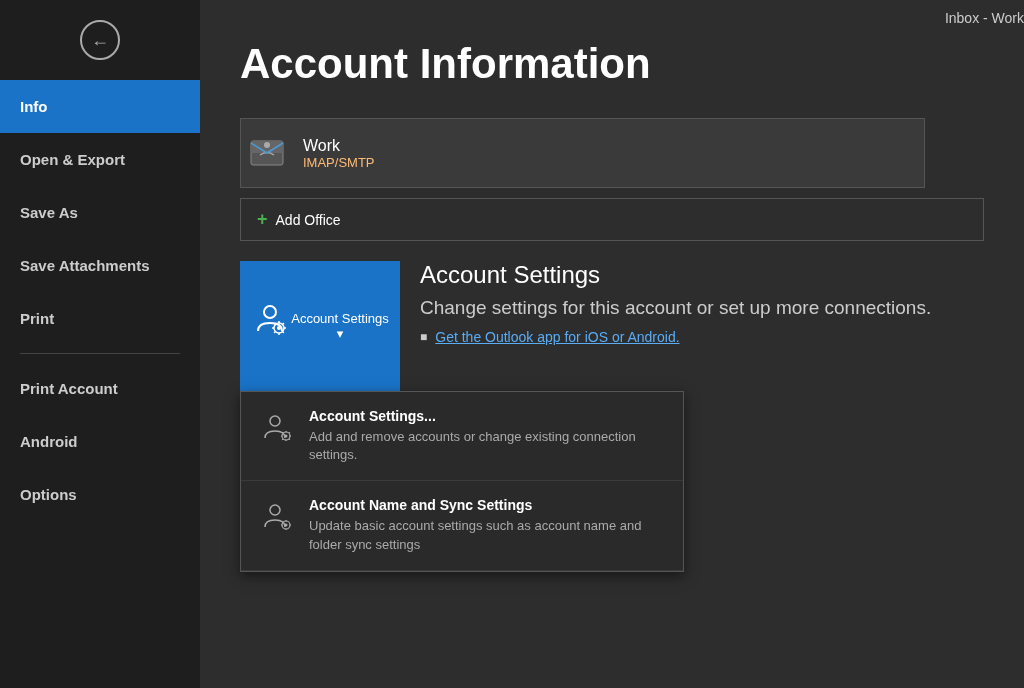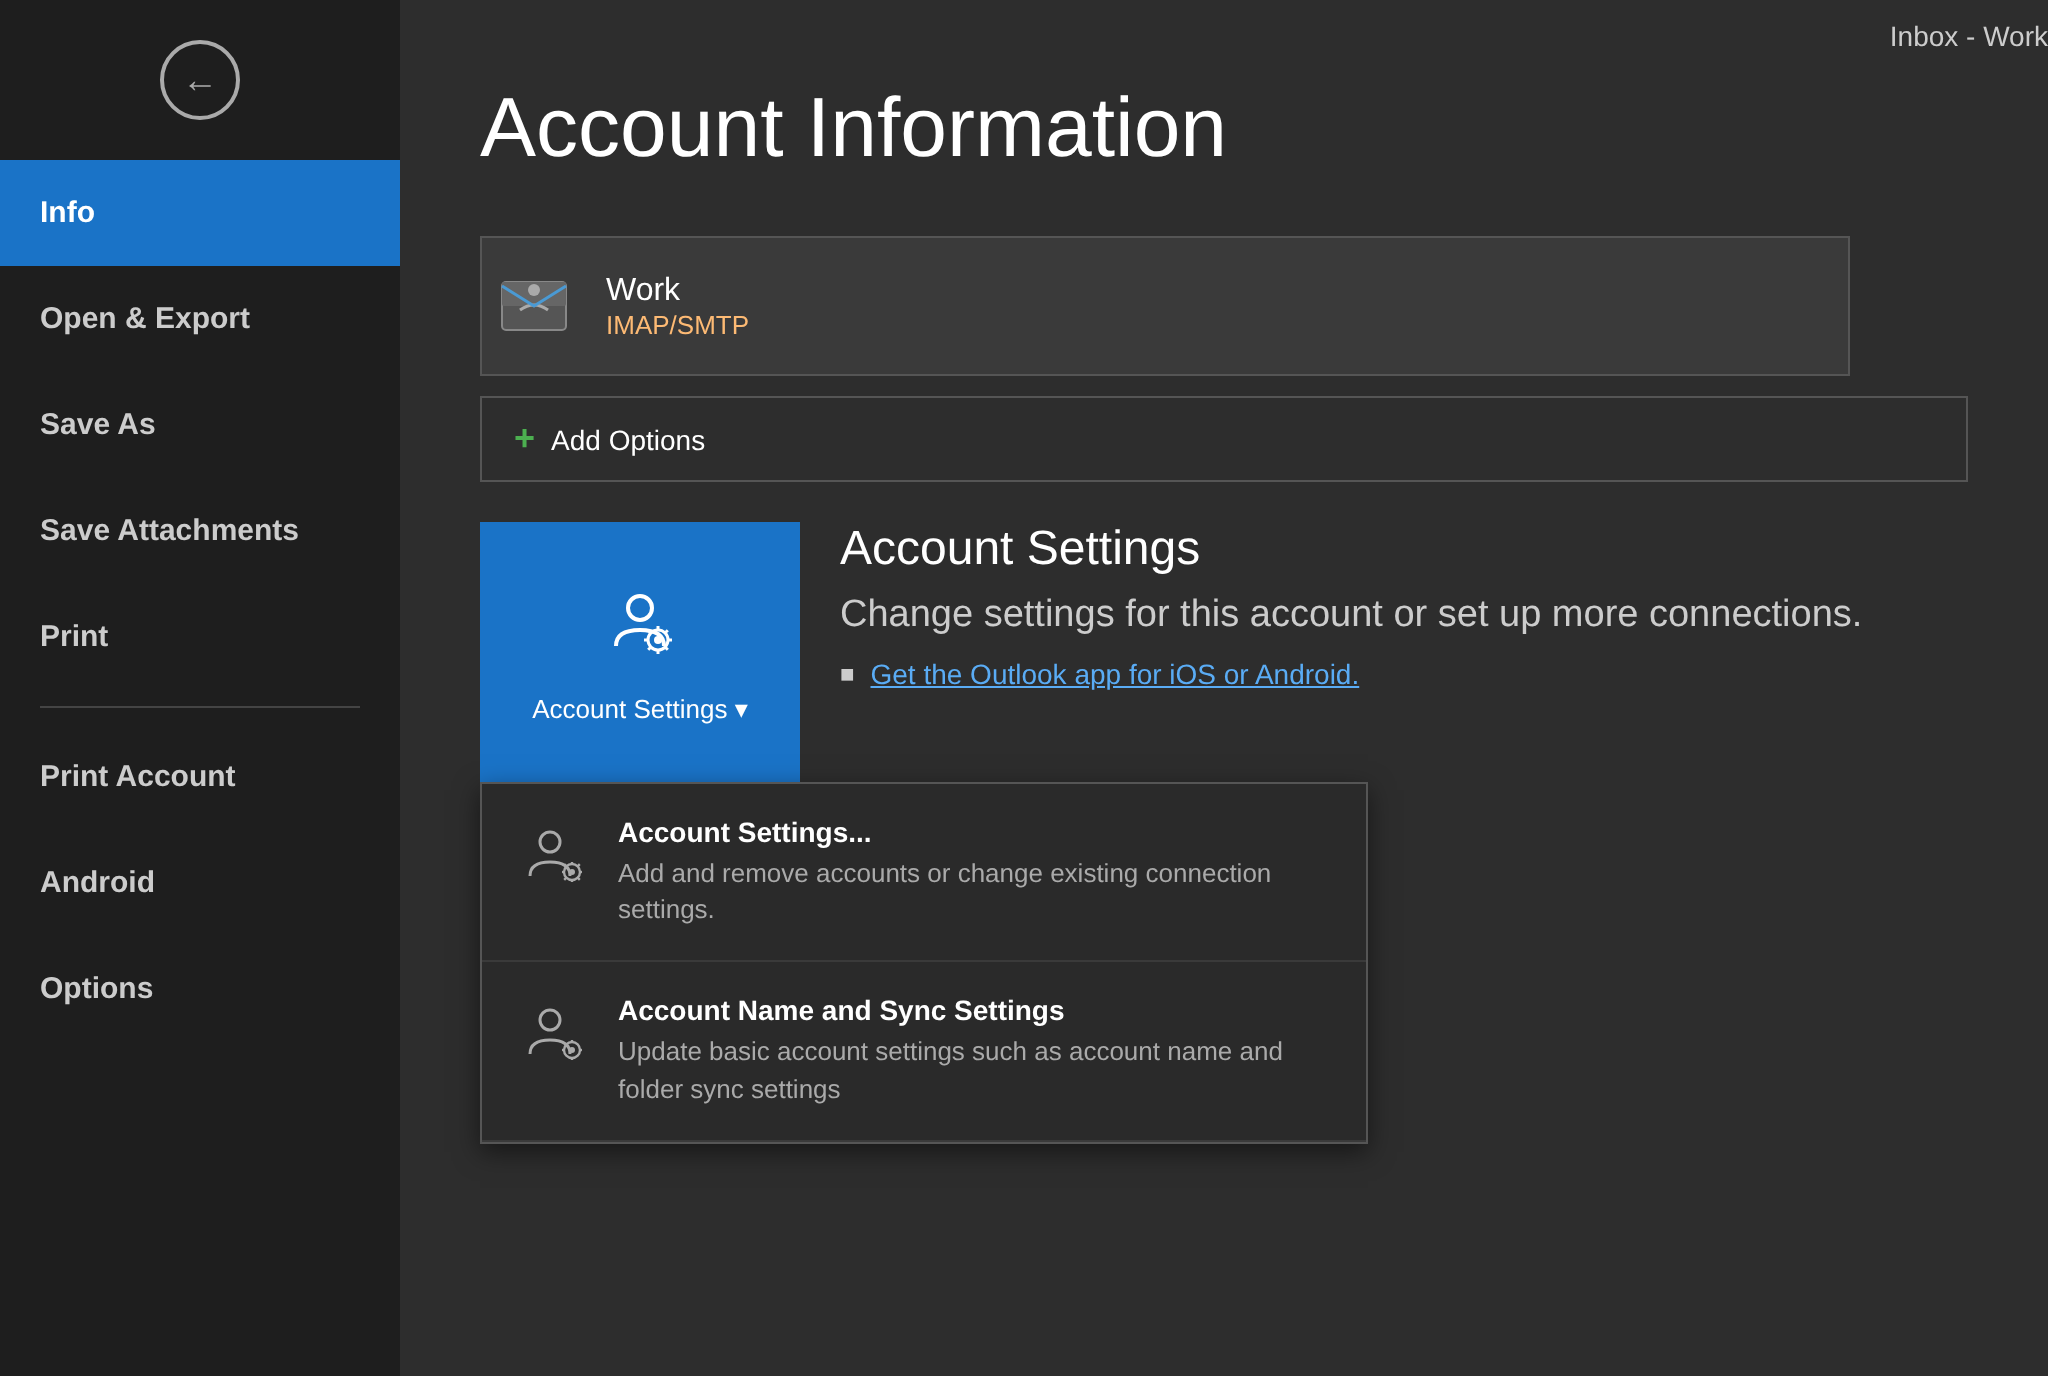--- a/index.html
+++ b/index.html
@@ -78,21 +78,21 @@
       top: 10px;
       right: 0;
       color: #ccc;
       font-size: 14px;
       padding-right: 0;
     }
 
     .page-title {
       font-size: 42px;
       color: #ffffff;
-      font-weight: 400;
+      font-weight: 700;
       margin-top: 10px;
       margin-bottom: 30px;
     }
 
     
     .account-card {
       background: #3a3a3a;
       border: 1px solid #555;
       padding: 14px 6px;
       display: flex;
@@ -154,21 +154,21 @@
       position: relative;
     }
 
     
     .account-settings-btn {
       background: #1a73c7;
       width: 160px;
       min-width: 160px;
       height: 130px;
       display: flex;
-      flex-direction: column;
+      flex-direction: row;
       align-items: center;
       justify-content: center;
       cursor: pointer;
       color: #fff;
       font-size: 13px;
       text-align: center;
       padding: 10px;
       position: relative;
     }
 
@@ -322,21 +322,21 @@
       </svg>
     </div>
     <div class="account-info">
       <div class="account-name">Work</div>
       <div class="account-type">IMAP/SMTP</div>
     </div>
   </div>
 
   <div class="add-account-btn">
     <span class="plus-icon">+</span>
-    <span>Add Options</span>
+    <span>Add Office</span>
   </div>
 
   <div class="bottom-section">
 
     <div class="account-settings-btn">
       <div class="btn-icon">
         <svg width="40" height="40" viewBox="0 0 40 40" fill="none" xmlns="http://www.w3.org/2000/svg">
 
           <circle cx="20" cy="13" r="6" stroke="white" stroke-width="2" fill="none"></circle>
           <path d="M8 32 Q8 24 20 24 Q32 24 32 32" stroke="white" stroke-width="2" fill="none"></path>

